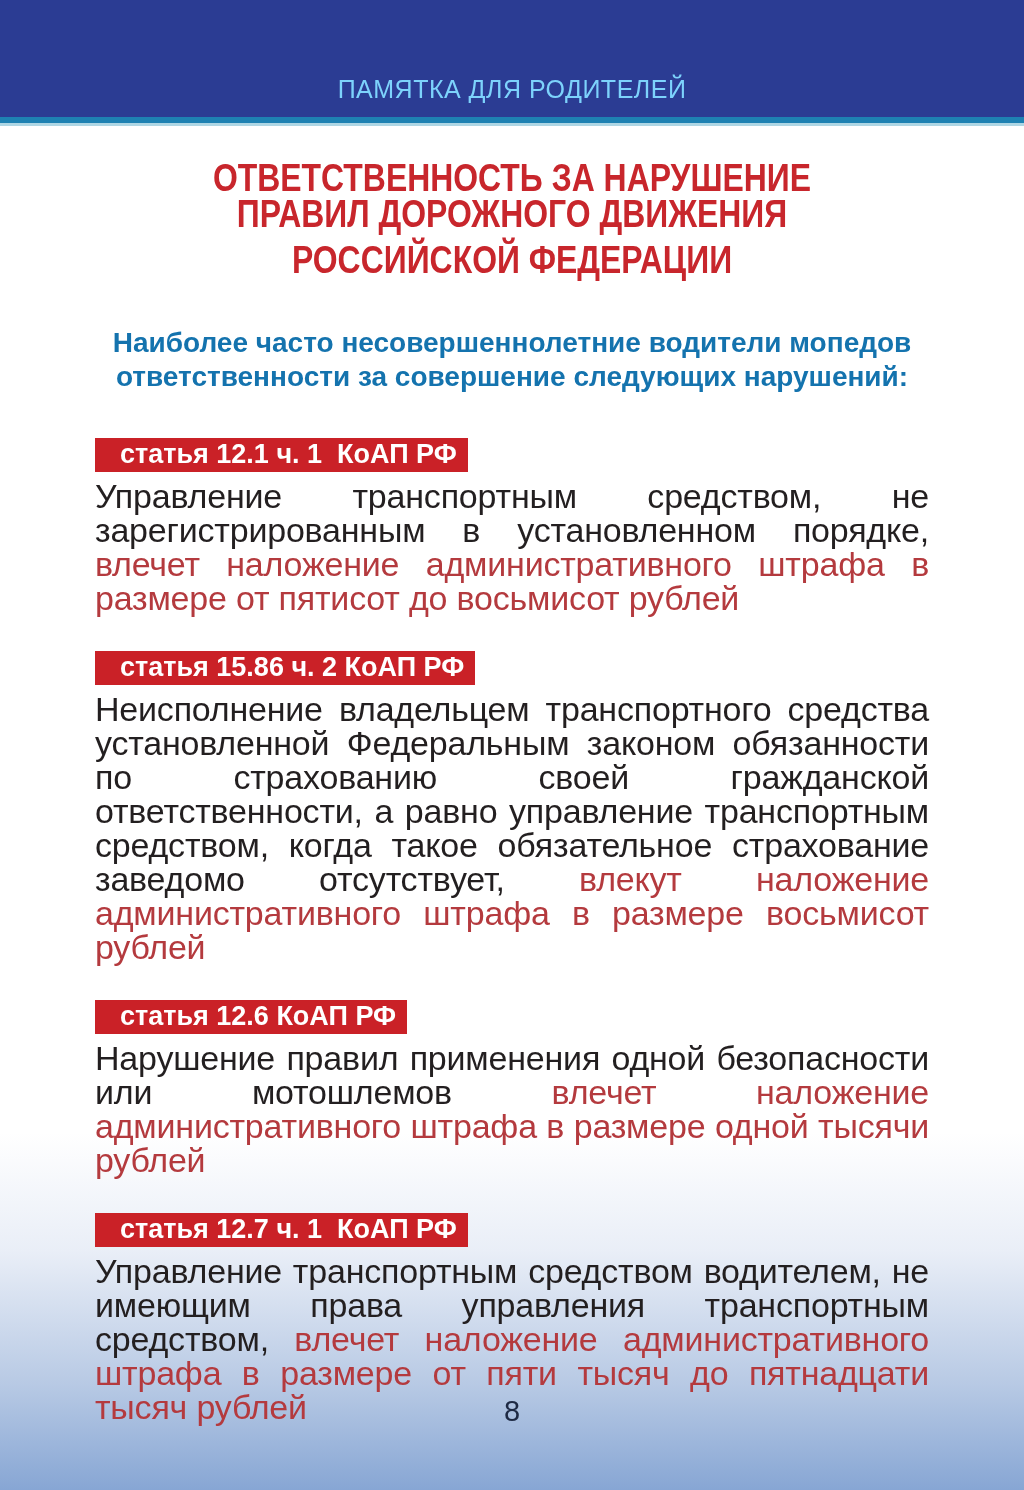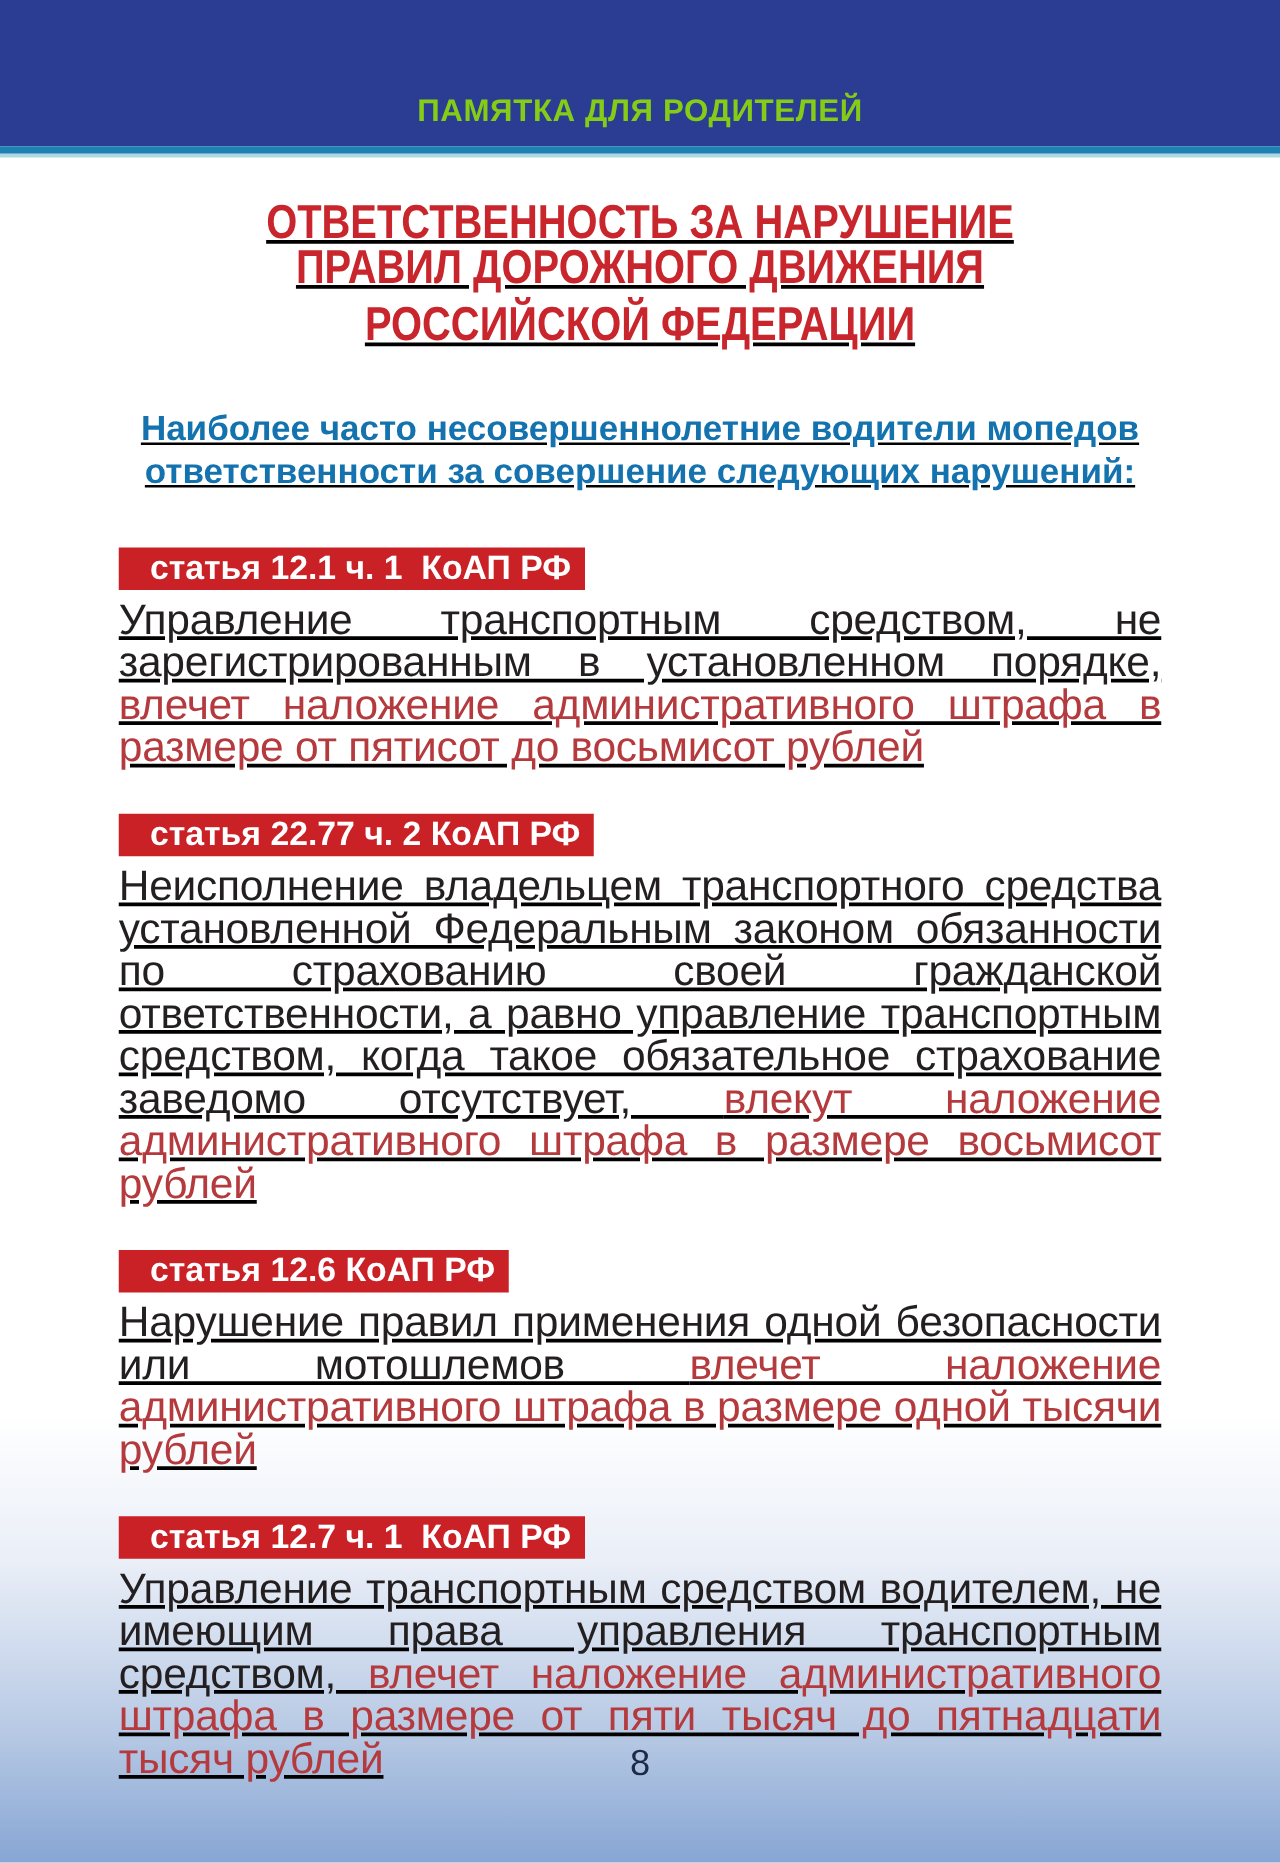--- a/index.html
+++ b/index.html
@@ -24,30 +24,30 @@
   .banner {
     height: 117px;
     background: #2b3c93;
     display: flex;
     justify-content: center;
     align-items: flex-end;
     padding-bottom: 13px;
     box-sizing: border-box;
   }
   .banner-title {
-    color: #84cc16;
+    color: #7dd3fc;
     font-size: 25px;
-    font-weight: 700;
+    font-weight: 400;
     letter-spacing: 0.5px;
   }
   .divider-teal  { height: 6px; background: #1e81b2; }
   .divider-light { height: 3px; background: #aed6e4; }
 
   
-  .content { padding: 0 95px; text-decoration: underline; }
+  .content { padding: 0 95px; }
 
   .doc-title {
     margin: 34px 0 0;
     text-align: center;
     color: #c8262c;
     font-weight: bold;
     font-size: 38px;
     line-height: 36px;
     letter-spacing: 0;
     transform: scaleX(0.84);
@@ -123,21 +123,21 @@
       <span class="i-line">Наиболее часто несовершеннолетние водители мопедов</span>
       <span class="i-line">ответственности за совершение следующих нарушений:</span>
     </p>
 
     <section class="law first">
       <div class="law-badge">статья 12.1 ч. 1  КоАП РФ</div>
       <p class="law-text"><span>Управление транспортным средством, не зарегистрированным в установленном порядке, </span><span class="penalty">влечет наложение административ­ного штрафа в размере от пятисот до восьмисот рублей</span></p>
     </section>
 
     <section class="law">
-      <div class="law-badge">статья 22.77 ч. 2 КоАП РФ</div>
+      <div class="law-badge">статья 15.86 ч. 2 КоАП РФ</div>
       <p class="law-text"><span>Неисполнение владельцем транспортного средства установ­ленной Федеральным законом обязанности по страхованию своей гражданской ответственности, а равно управление транспортным средством, когда такое обязательное страхова­ние заведомо отсутствует, </span><span class="penalty">влекут наложение административ­ного штрафа в размере восьмисот рублей</span></p>
     </section>
 
     <section class="law">
       <div class="law-badge">статья 12.6 КоАП РФ</div>
       <p class="law-text"><span>Нарушение правил применения одной безопасности или мотошлемов  </span><span class="penalty">влечет наложение административного штрафа в размере одной тысячи рублей</span></p>
     </section>
 
     <section class="law">
       <div class="law-badge">статья 12.7 ч. 1  КоАП РФ</div>

